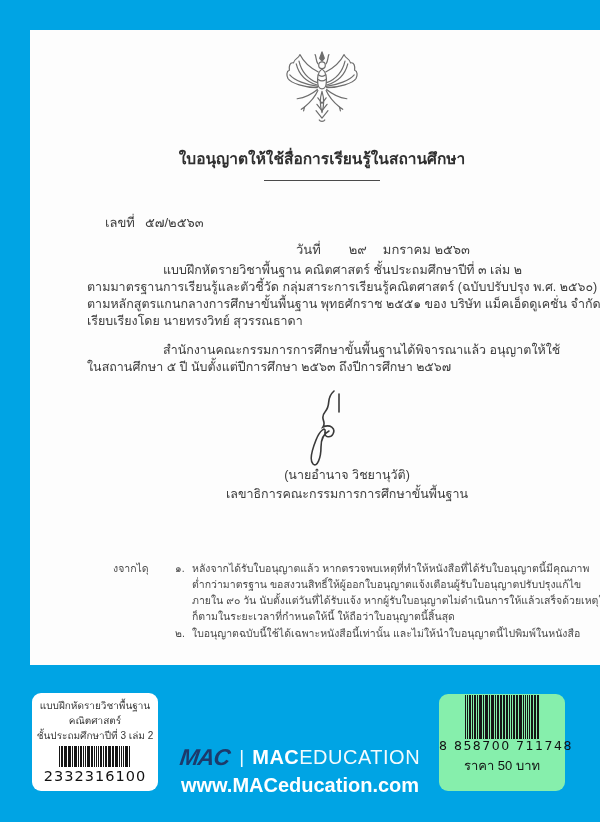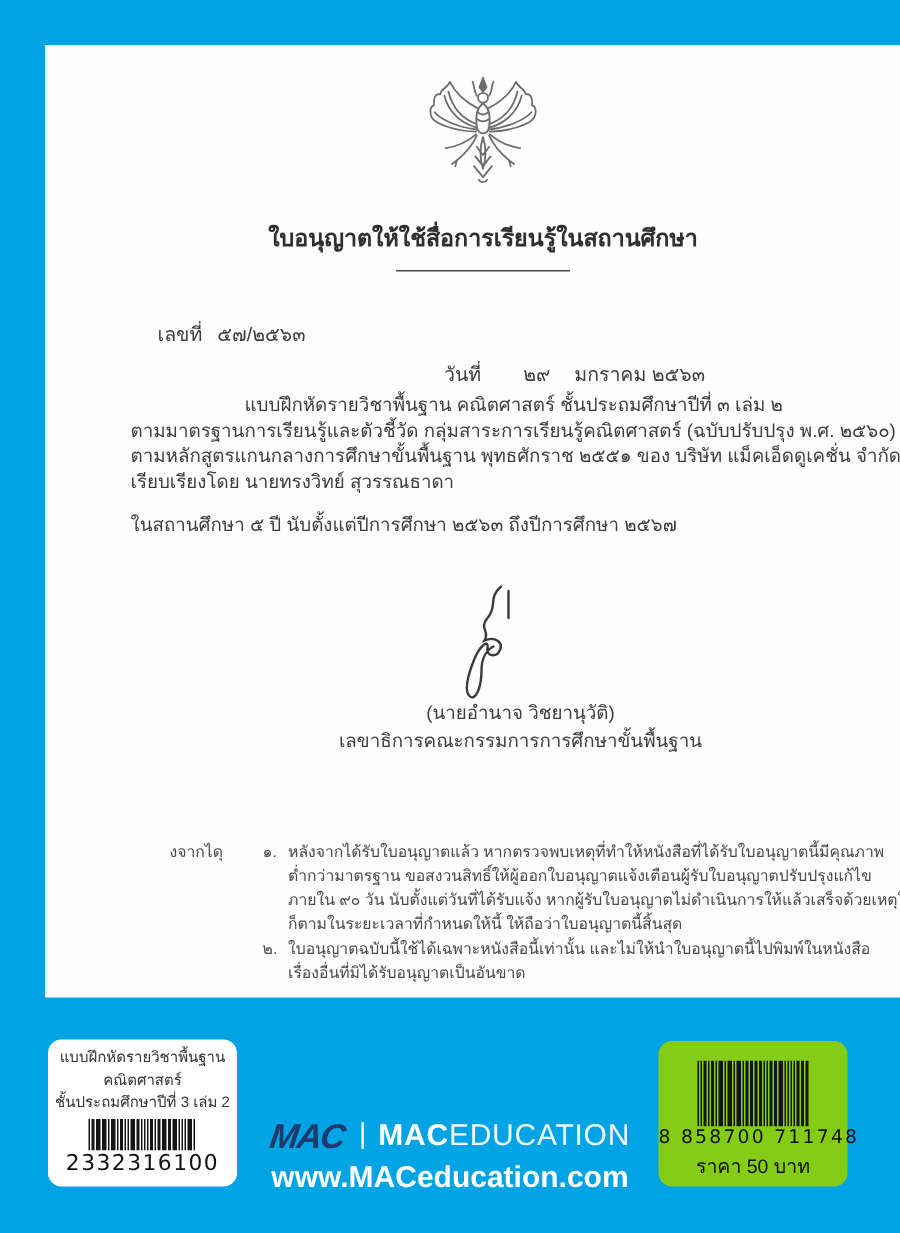--- a/index.html
+++ b/index.html
@@ -57,22 +57,22 @@
     color:#1c3a6b;transform:skewX(-8deg);display:inline-block;
   }
   .logo-divider{font-size:19px;font-weight:300;margin:0 8px 0 10px;opacity:.95;}
   .bname{font-size:20px;letter-spacing:.5px;white-space:nowrap;}
   .bname .nb{font-weight:bold;}
   .bname .nl{font-weight:300;font-style:normal;opacity:.95;}
   .website{font-size:20px;font-weight:bold;margin-top:4px;}
 
   .ean-box{
     position:absolute;left:439px;top:694px;width:126px;height:97px;
-    background:#84cc16;border-radius:9px;text-align:center;color:#111;
-    padding-top:13px;box-sizing:border-box;
+    background:#86efac;border-radius:9px;text-align:center;color:#111;
+    padding-top:1px;box-sizing:border-box;
   }
   .bars-lg{width:104px;height:44px;margin:0 auto;}
   .ean-num{font-size:12.5px;letter-spacing:1.5px;margin-top:-1px;font-family:"DejaVu Sans", sans-serif;white-space:nowrap;}
   .price{font-size:13px;margin-top:2px;white-space:nowrap;}
 </style>
 </head>
 <body>
 
 <div class="paper">
 
@@ -123,20 +123,21 @@
   </div>
 
   <div class="para p1">
     <div class="line indent">แบบฝึกหัดรายวิชาพื้นฐาน คณิตศาสตร์  ชั้นประถมศึกษาปีที่ ๓ เล่ม ๒</div>
     <div class="line">ตามมาตรฐานการเรียนรู้และตัวชี้วัด กลุ่มสาระการเรียนรู้คณิตศาสตร์ (ฉบับปรับปรุง พ.ศ. ๒๕๖๐)</div>
     <div class="line">ตามหลักสูตรแกนกลางการศึกษาขั้นพื้นฐาน พุทธศักราช ๒๕๕๑ ของ บริษัท แม็คเอ็ดดูเคชั่น จำกัด</div>
     <div class="line">เรียบเรียงโดย นายทรงวิทย์  สุวรรณธาดา</div>
   </div>
 
   <div class="para p2">
+    <div class="line indent">สำนักงานคณะกรรมการการศึกษาขั้นพื้นฐานได้พิจารณาแล้ว อนุญาตให้ใช้</div>
     <div class="line">ในสถานศึกษา ๕ ปี  นับตั้งแต่ปีการศึกษา ๒๕๖๓  ถึงปีการศึกษา ๒๕๖๗</div>
   </div>
 
   <svg class="signature" viewBox="0 0 50 80" width="50" height="80" aria-hidden="true">
     <g stroke="#3a3a3a" fill="none" stroke-width="1.6" stroke-linecap="round">
       <path d="M36 1 C27 9 34 14 27 22 C21 29 29 31 25 37 C32 34 38 38 35 44 C33 48 26 48 27 42 C28 36 22 40 18 50 C14 60 11 70 15 74 C19 78 23 68 23 57 C23 48 27 43 31 41"></path>
       <path d="M41 4 L41 22"></path>
     </g>
   </svg>
 
@@ -153,21 +154,20 @@
         <div>หลังจากได้รับใบอนุญาตแล้ว หากตรวจพบเหตุที่ทำให้หนังสือที่ได้รับใบอนุญาตนี้มีคุณภาพ</div>
         <div>ต่ำกว่ามาตรฐาน ขอสงวนสิทธิ์ให้ผู้ออกใบอนุญาตแจ้งเตือนผู้รับใบอนุญาตปรับปรุงแก้ไข</div>
         <div>ภายใน ๙๐ วัน นับตั้งแต่วันที่ได้รับแจ้ง หากผู้รับใบอนุญาตไม่ดำเนินการให้แล้วเสร็จด้วยเหตุใด</div>
         <div>ก็ตามในระยะเวลาที่กำหนดให้นี้ ให้ถือว่าใบอนุญาตนี้สิ้นสุด</div>
       </div>
     </div>
     <div class="note-item note-2">
       <div class="note-num">๒.</div>
       <div class="note-lines">
         <div>ใบอนุญาตฉบับนี้ใช้ได้เฉพาะหนังสือนี้เท่านั้น  และไม่ให้นำใบอนุญาตนี้ไปพิมพ์ในหนังสือ</div>
-        <div>เรื่องอื่นที่มิได้รับอนุญาตเป็นอันขาด</div>
       </div>
     </div>
   </div>
 
 </div>
 
 <div class="book-box">
   <div class="bl">แบบฝึกหัดรายวิชาพื้นฐาน</div>
   <div class="bl">คณิตศาสตร์</div>
   <div class="bl">ชั้นประถมศึกษาปีที่ 3 เล่ม 2</div>

